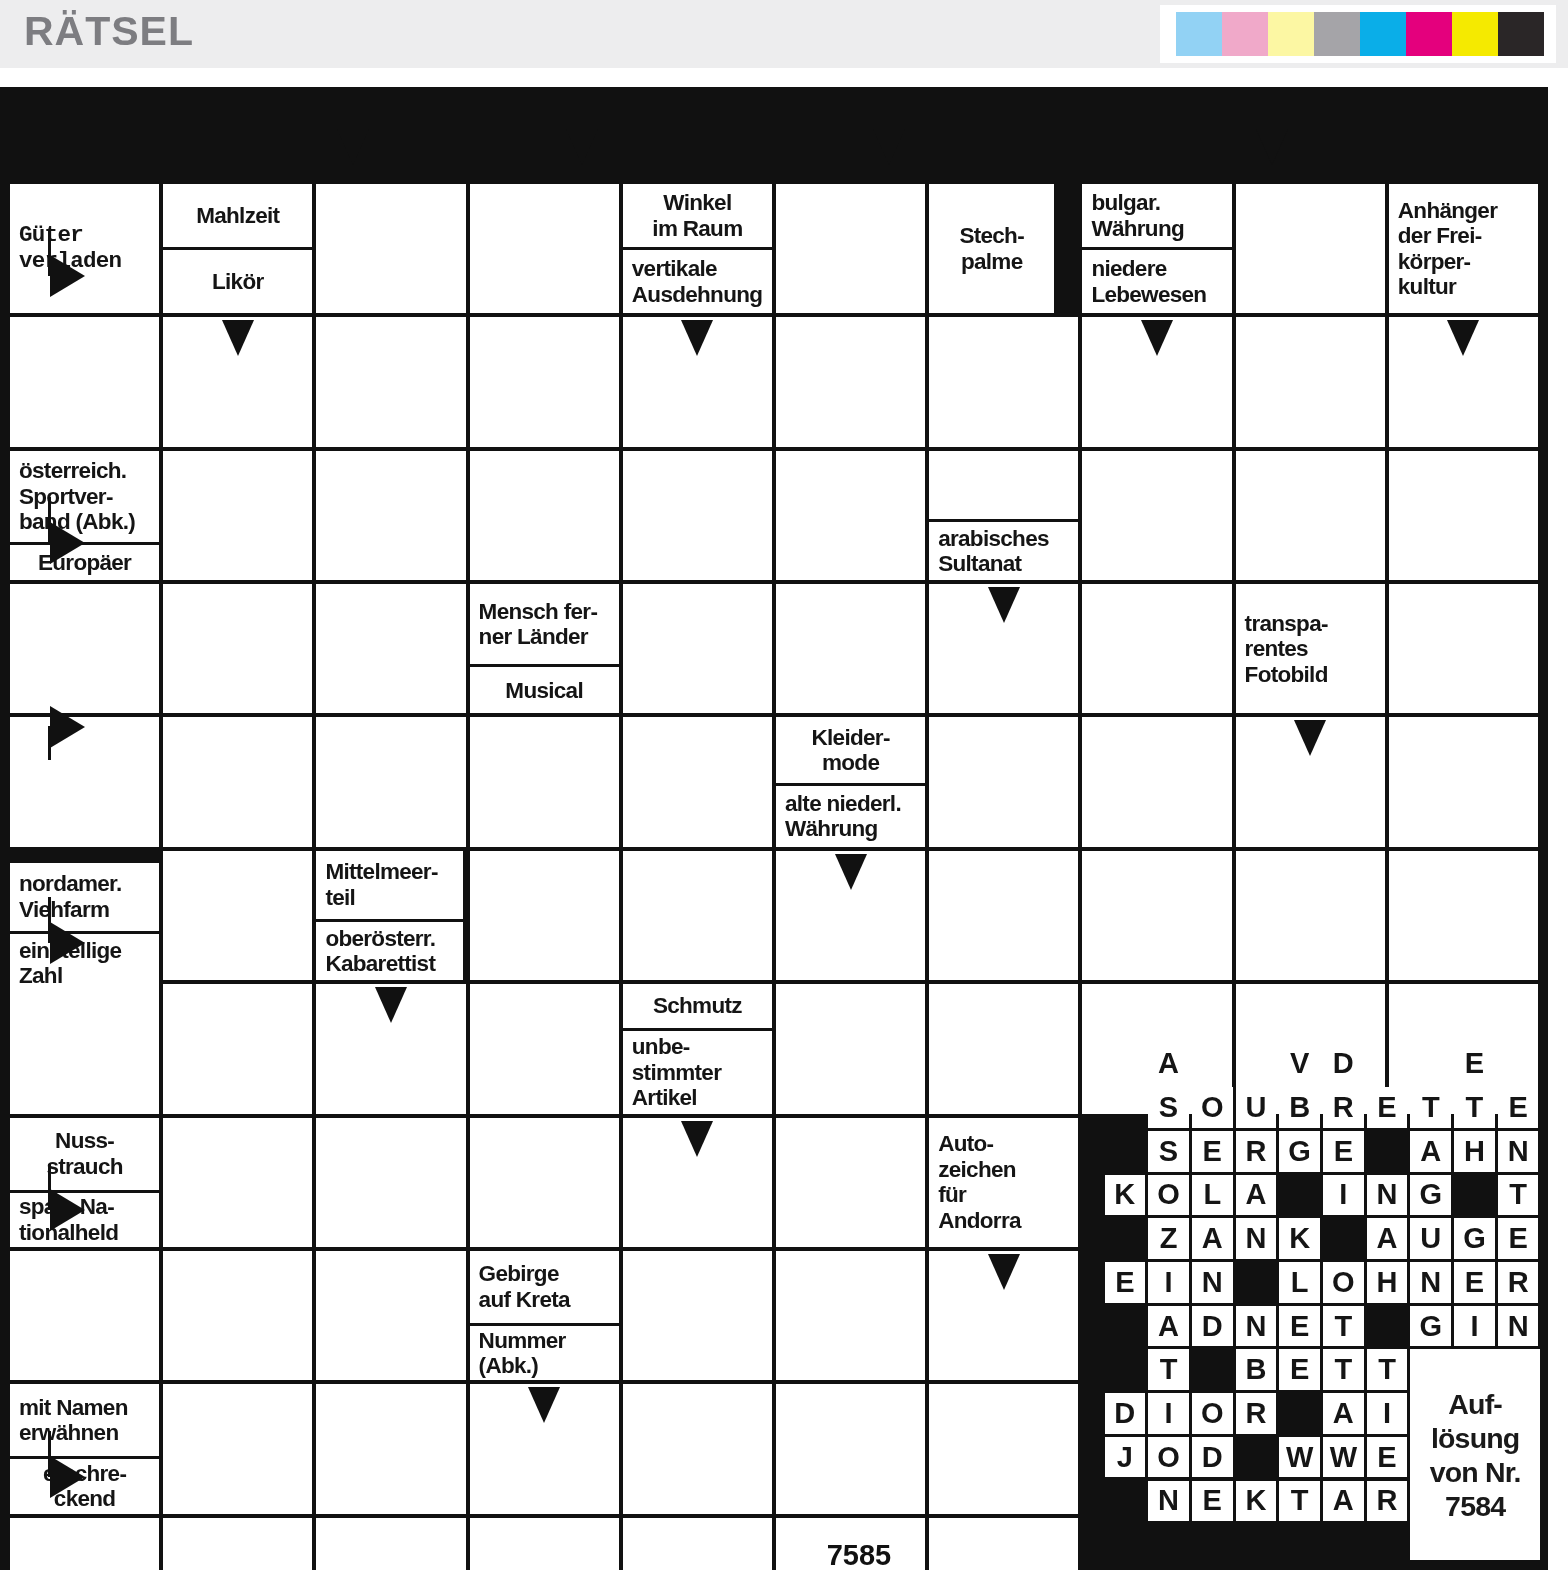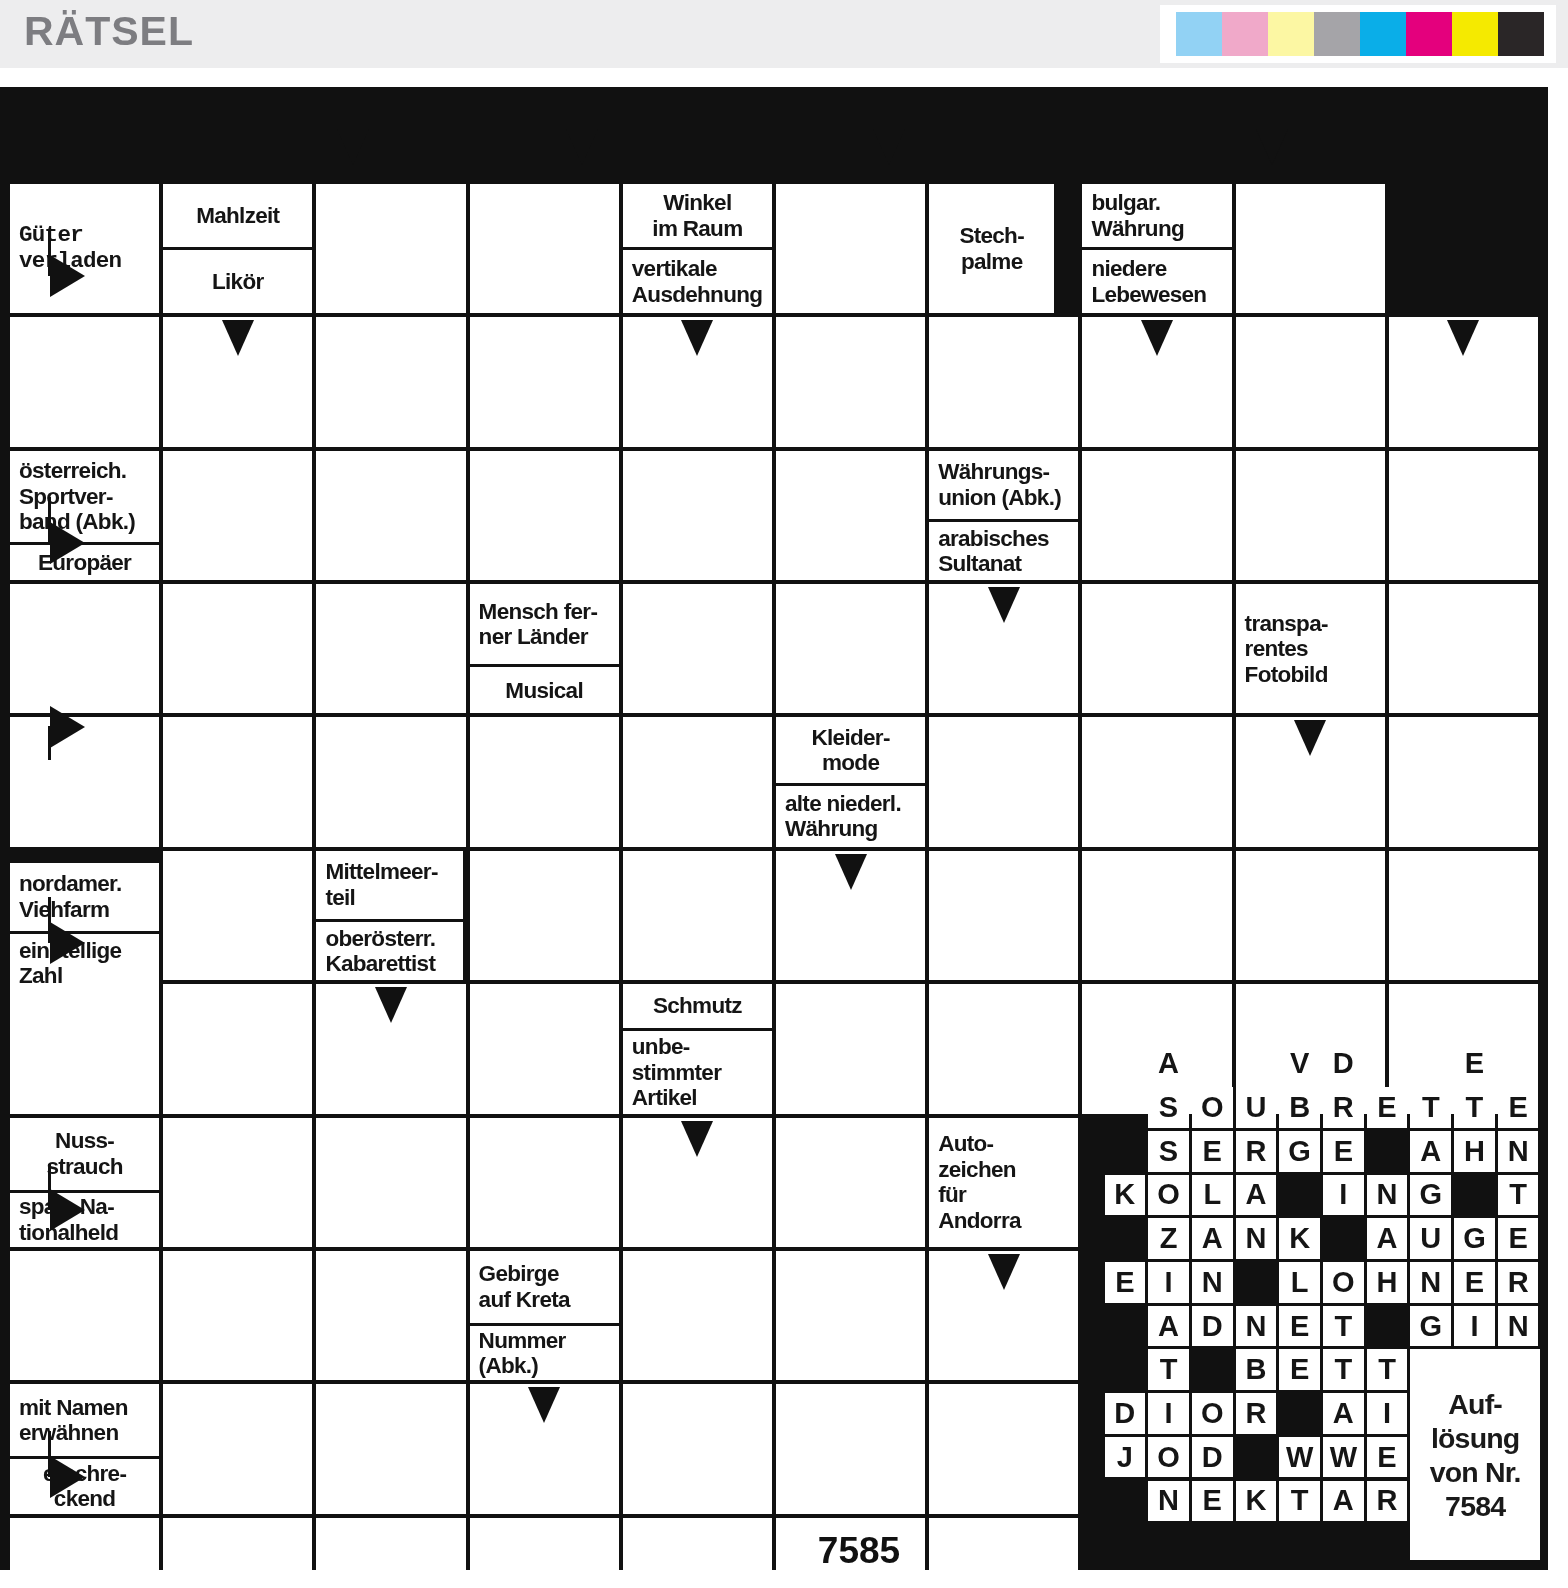--- a/index.html
+++ b/index.html
@@ -27,21 +27,21 @@
   .tri-right { position:absolute; width:0; height:0; border-top:21px solid transparent; border-bottom:21px solid transparent; border-left:35px solid #111111; }
   .aline { position:absolute; background:#111111; }
 
   
   .sol-cell { position:absolute; background:#ffffff; display:flex; align-items:center; justify-content:center;
               font-weight:bold; font-size:29px; color:#151515; letter-spacing:0; }
   .sol-label { position:absolute; background:#ffffff; display:flex; align-items:center; justify-content:center;
                font-size:28.5px; line-height:34px; font-weight:bold; letter-spacing:-0.8px; color:#1a1a1a;
                white-space:pre-line; text-align:center; }
   .num-box { position:absolute; background:#ffffff; display:flex; align-items:flex-end; justify-content:center;
-             font-size:37px; font-weight:bold; color:#111; }
+             font-size:29px; font-weight:bold; color:#111; }
 </style>
 </head>
 <body>
 
 <div id="stage">
   <div class="header-bar">
     <div class="page-title">RÄTSEL</div>
     <div class="swatch-box">
         <div class="swatch" style="left: 16px; background: rgb(146, 210, 244);"></div>
         <div class="swatch" style="left: 62px; background: rgb(240, 169, 201);"></div>
@@ -79,20 +79,26 @@
 palme</div>
         </div>
         <div class="cell" style="left: 1082.4px; top: 97px; width: 149.2px; height: 129.4px;">
           <div class="clue-text" style="position: absolute; left: 0px; top: 0px; height: 63.2px;">bulgar.
 Währung</div>
           <div class="divider" style="top: 63.2px;"></div>
           <div class="clue-text" style="position: absolute; left: 0px; top: 66.2px; height: 63.2px;">niedere
 Lebewesen</div>
         </div>
         <div class="cell" style="left: 1235.6px; top: 97px; width: 149.2px; height: 129.4px;"></div>
+        <div class="cell" style="left: 1388.8px; top: 97px; width: 149.2px; height: 129.4px;">
+          <div class="clue-text">Anhänger
+der Frei-
+körper-
+kultur</div>
+        </div>
         <div class="cell" style="left: 10px; top: 230.4px; width: 149.2px; height: 129.4px;"></div>
         <div class="cell" style="left: 163.2px; top: 230.4px; width: 149.2px; height: 129.4px;">
           <div class="tri-down" style="left: 58.6px; top: 3px;"></div>
         </div>
         <div class="cell" style="left: 316.4px; top: 230.4px; width: 149.2px; height: 129.4px;"></div>
         <div class="cell" style="left: 469.6px; top: 230.4px; width: 149.2px; height: 129.4px;"></div>
         <div class="cell" style="left: 622.8px; top: 230.4px; width: 149.2px; height: 129.4px;">
           <div class="tri-down" style="left: 58.6px; top: 3px;"></div>
         </div>
         <div class="cell" style="left: 776px; top: 230.4px; width: 149.2px; height: 129.4px;"></div>
@@ -111,22 +117,20 @@
           <div class="divider" style="top: 91.6px;"></div>
           <div class="clue-text center" style="position: absolute; left: 0px; top: 94.6px; height: 34.7px;">Europäer</div>
           <div class="tri-right" style="left: 151.2px; top: 25.6px;"></div>
         </div>
         <div class="cell" style="left: 163.2px; top: 363.7px; width: 149.2px; height: 129.4px;"></div>
         <div class="cell" style="left: 316.4px; top: 363.7px; width: 149.2px; height: 129.4px;"></div>
         <div class="cell" style="left: 469.6px; top: 363.7px; width: 149.2px; height: 129.4px;"></div>
         <div class="cell" style="left: 622.8px; top: 363.7px; width: 149.2px; height: 129.4px;"></div>
         <div class="cell" style="left: 776px; top: 363.7px; width: 149.2px; height: 129.4px;"></div>
         <div class="cell" style="left: 929.2px; top: 363.7px; width: 149.2px; height: 129.4px;">
-          <div class="clue-text" style="position: absolute; left: 0px; top: 0px; height: 68.4px;">Währungs-
-union (Abk.)</div>
           <div class="divider" style="top: 68.4px;"></div>
           <div class="clue-text" style="position: absolute; left: 0px; top: 71.4px; height: 58px;">arabisches
 Sultanat</div>
           <div class="tri-right" style="left: 151.2px; top: 13.9px;"></div>
         </div>
         <div class="cell" style="left: 1082.4px; top: 363.7px; width: 149.2px; height: 129.4px;"></div>
         <div class="cell" style="left: 1235.6px; top: 363.7px; width: 149.2px; height: 129.4px;"></div>
         <div class="cell" style="left: 1388.8px; top: 363.7px; width: 149.2px; height: 129.4px;"></div>
         <div class="cell" style="left: 10px; top: 497.1px; width: 149.2px; height: 129.4px;"></div>
         <div class="cell" style="left: 163.2px; top: 497.1px; width: 149.2px; height: 129.4px;"></div>

